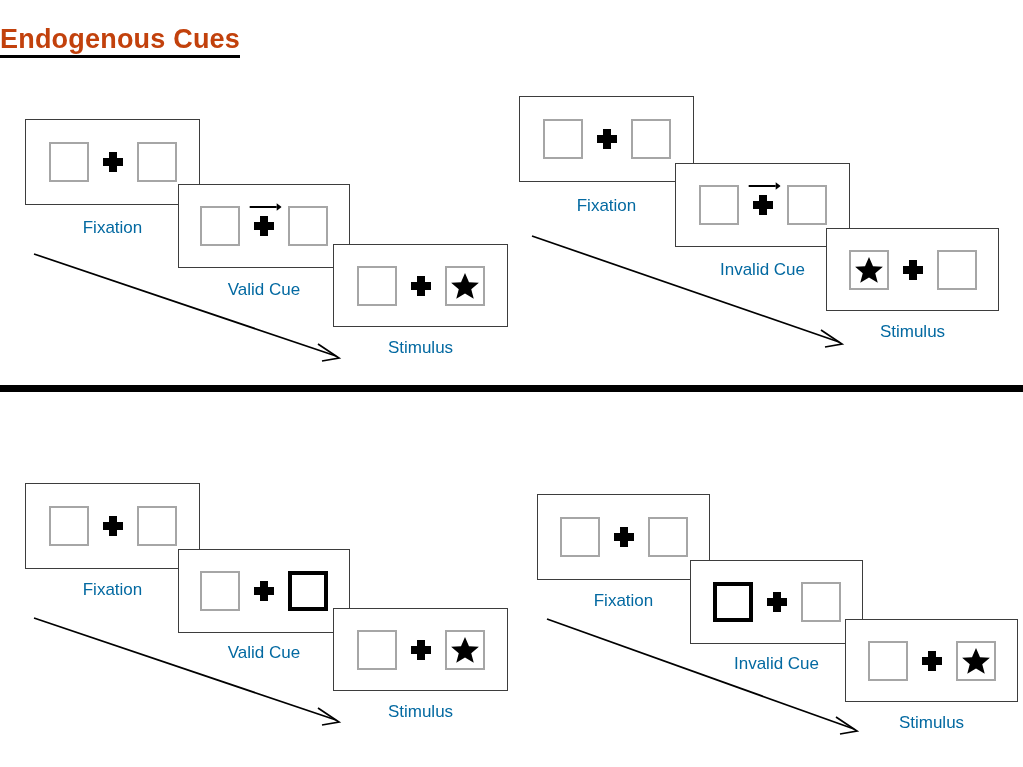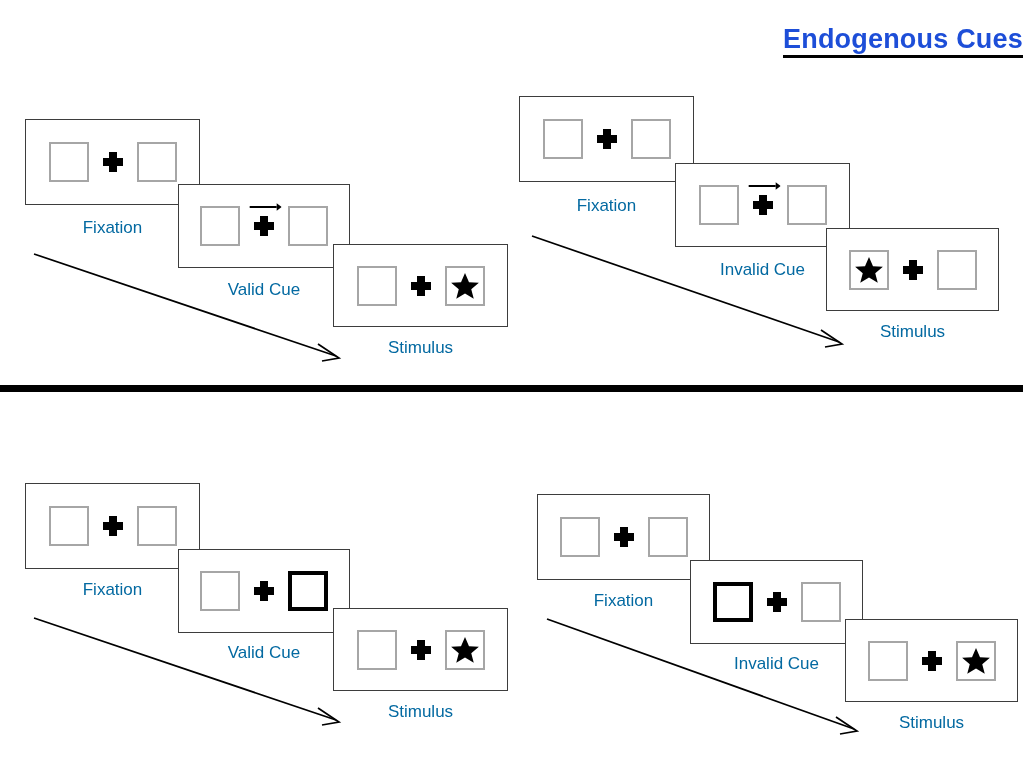--- a/index.html
+++ b/index.html
@@ -7,24 +7,24 @@
     width:1023px;height:767px;background:#ffffff;
     font-family:"Liberation Sans", sans-serif;
     position:relative;overflow:hidden;
   }
   .stage{position:absolute;left:0;top:0;width:1023px;height:767px;}
 
   
   .section-title{
     position:absolute;
     width:100%;
-    text-align:right;
+    text-align:left;
     font-size:27px;
     font-weight:bold;
-    color:#1d4ed8;
+    color:#c2410c;
     letter-spacing:.2px;
   }
   .section-title span{
     border-bottom:3px solid #000;
     padding-bottom:1px;
   }
 
   
   .divider{
     position:absolute;

